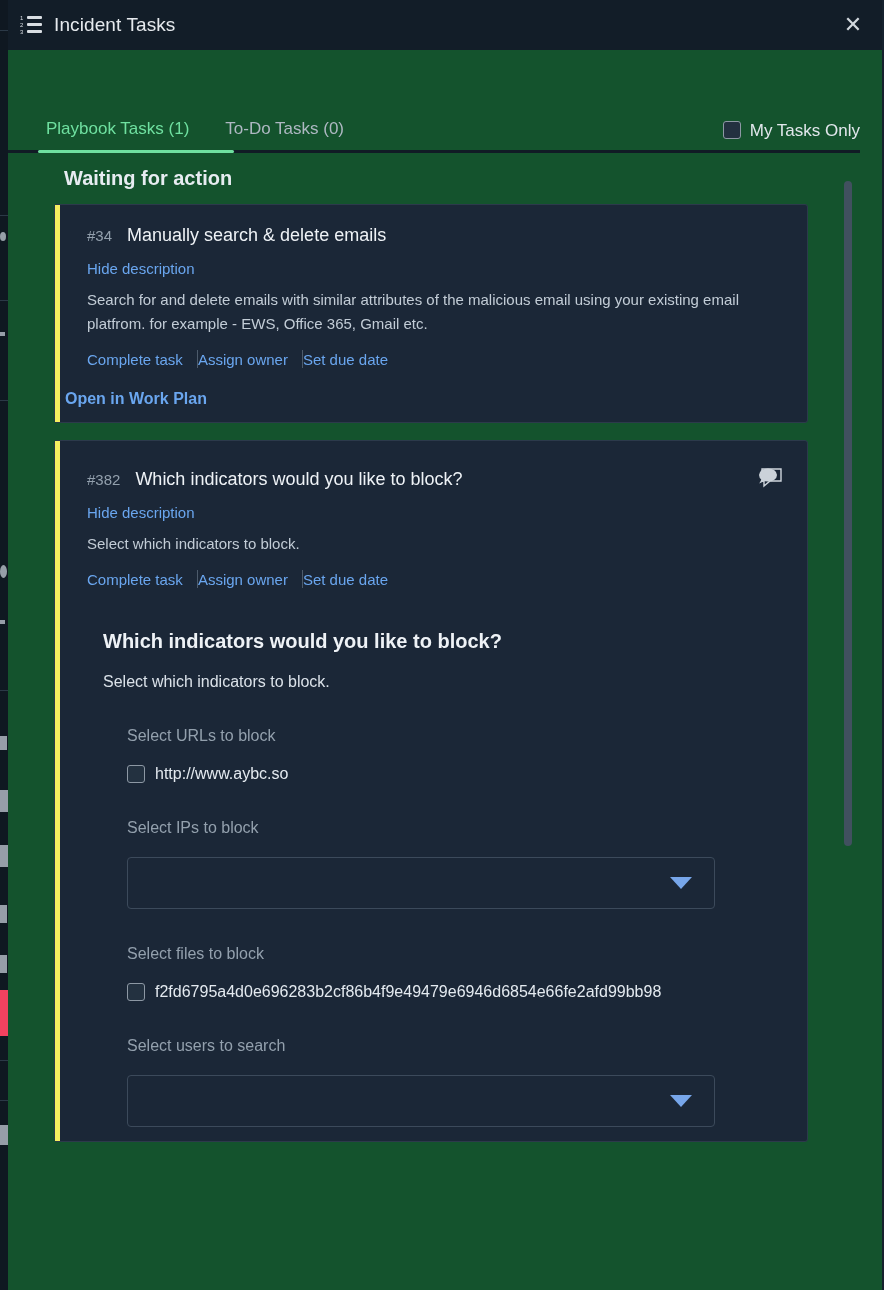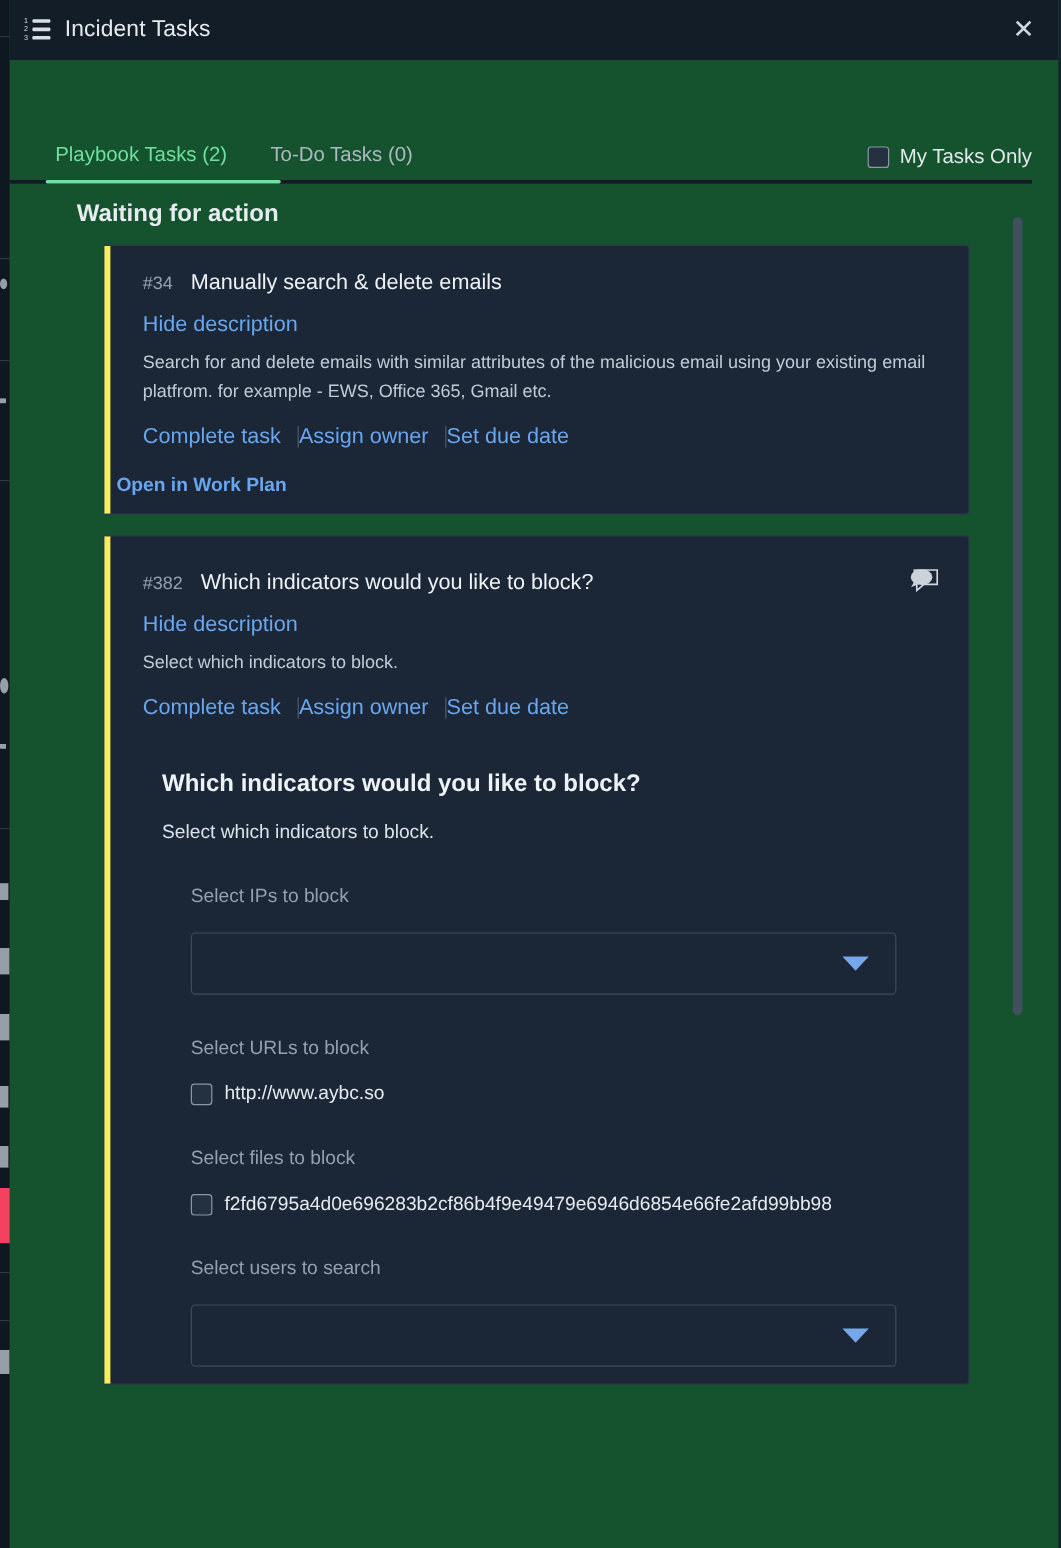--- a/index.html
+++ b/index.html
@@ -144,21 +144,21 @@
     position: absolute;
     left: 30px;
     width: 196px;
     height: 3px;
     background: #6fe0a0;
     border-radius: 2px;
   }
   .mytasks {
     margin-left: auto;
     display: flex;
-    align-items: center;
+    align-items: flex-start;
     gap: 9px;
     padding-bottom: 12px;
     cursor: pointer;
   }
   .cbx {
     width: 18px;
     height: 18px;
     border: 1px solid #8d98a4;
     border-radius: 3px;
     background: #233140;
@@ -173,21 +173,21 @@
     padding: 0;
   }
   .section-title {
     font-size: 20px;
     font-weight: bold;
     color: #e7ecf1;
     padding: 14px 0 14px 56px;
   }
 
   .cards {
-    padding-left: 78px;
+    padding-left: 46px;
     padding-right: 74px;
   }
 
   .card {
     position: relative;
     background: #1b2737;
     border: 1px solid #2c3a4b;
     border-radius: 3px;
     margin-bottom: 17px;
     padding: 20px 24px 14px 32px;
@@ -211,21 +211,21 @@
   .comment-icon {
     margin-left: auto;
     position: relative;
     top: 4px;
     width: 28px;
     height: 24px;
     flex: 0 0 auto;
     cursor: pointer;
   }
 
-  .link { color: #6aa6ef; font-size: 18px; cursor: pointer; text-decoration: none; }
+  .link { color: #6aa6ef; font-size: 15px; cursor: pointer; text-decoration: none; }
   .hide-desc { display: inline-block; margin-top: 14px; }
   .desc {
     color: #c2ccd6;
     font-size: 15px;
     line-height: 1.6;
     margin-top: 10px;
     max-width: 690px;
   }
   .actions {
     display: flex;
@@ -339,21 +339,21 @@
         <span class="bar" style="top:1px"></span>
         <span class="bar" style="top:8px"></span>
         <span class="bar" style="top:15px"></span>
       </span>
       <span class="title-text">Incident Tasks</span>
       <button class="close-btn">✕</button>
     </div>
 
     <div class="tabs-wrap">
       <div class="tabs-row">
-        <div class="tab active first">Playbook Tasks (2)</div>
+        <div class="tab active first">Playbook Tasks (1)</div>
         <div class="tab">To-Do Tasks (0)</div>
         <div class="mytasks">
           <span class="cbx"></span>
           <span class="mytasks-label">My Tasks Only</span>
         </div>
       </div>
       <div class="tabs-underline">
         <div class="active-seg"></div>
       </div>
     </div>
@@ -402,31 +402,31 @@
             <span class="divider"></span>
             <a class="link">Set due date</a>
           </div>
 
           
           <div class="form">
             <div class="form-h">Which indicators would you like to block?</div>
             <div class="form-sub">Select which indicators to block.</div>
 
             <div class="field">
-              <div class="field-label">Select IPs to block</div>
-              <div class="select">
-                <span class="caret"></span>
-              </div>
-            </div>
-
-            <div class="field">
               <div class="field-label">Select URLs to block</div>
               <div class="cbx-row">
                 <span class="cbx"></span>
                 <span class="val">http://www.aybc.so</span>
+              </div>
+            </div>
+
+            <div class="field">
+              <div class="field-label">Select IPs to block</div>
+              <div class="select">
+                <span class="caret"></span>
               </div>
             </div>
 
             <div class="field">
               <div class="field-label">Select files to block</div>
               <div class="cbx-row">
                 <span class="cbx"></span>
                 <span class="val">f2fd6795a4d0e696283b2cf86b4f9e49479e6946d6854e66fe2afd99bb98</span>
               </div>
             </div>

